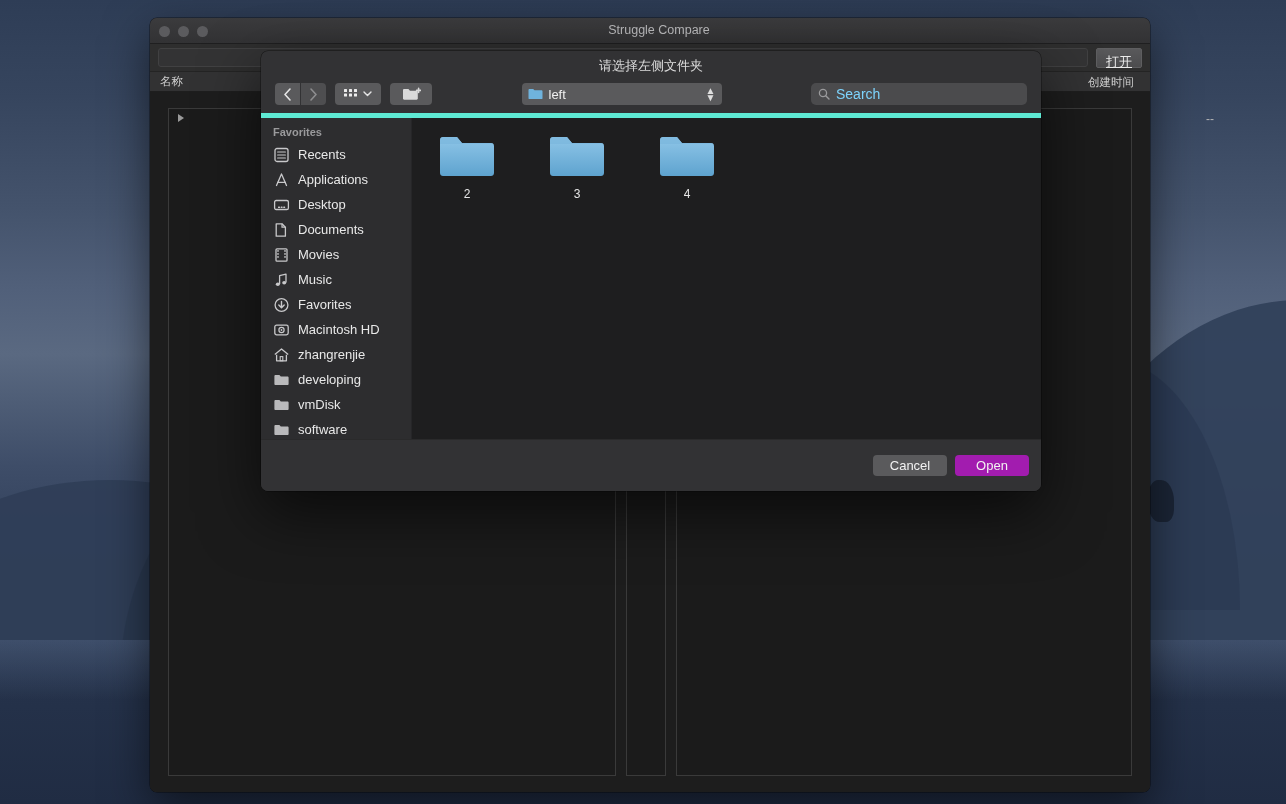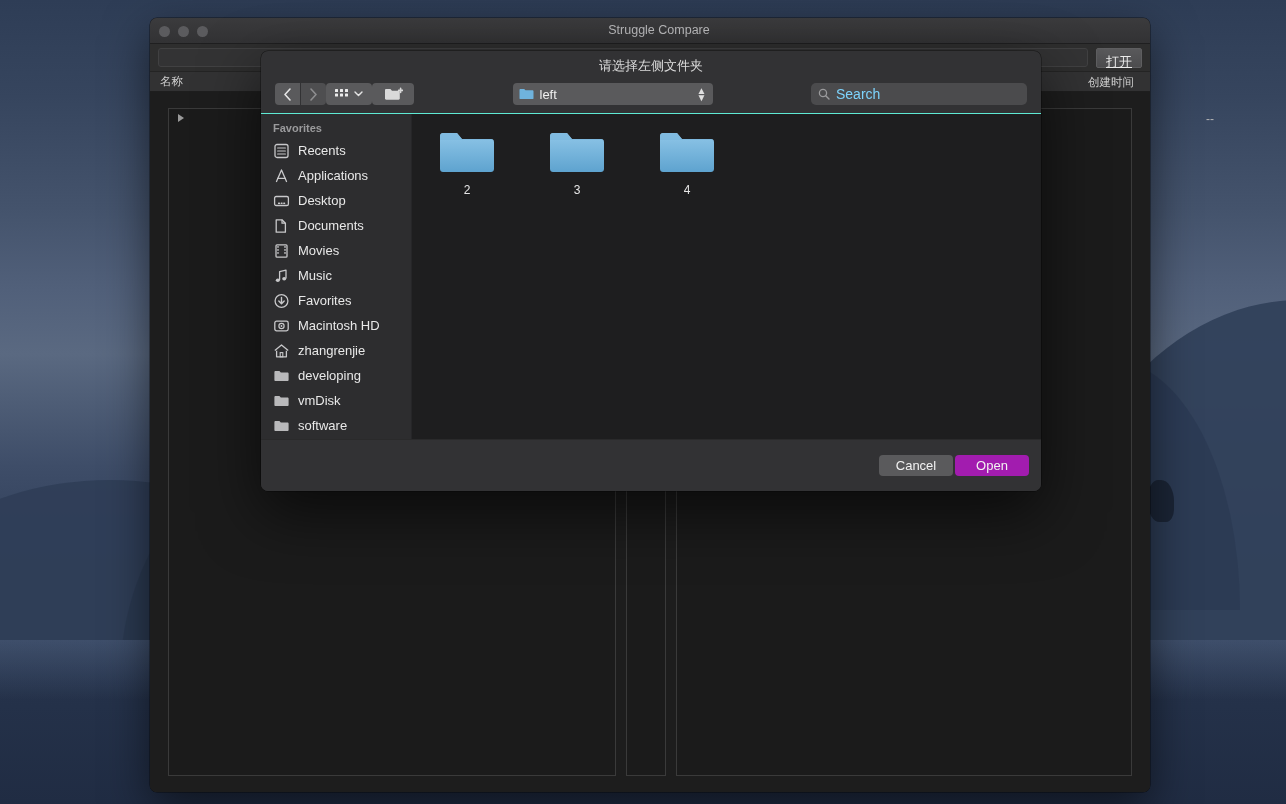--- a/index.html
+++ b/index.html
@@ -173,20 +173,21 @@
   #sheet-title {
     height: 24px; flex: 0 0 auto;
     text-align: center;
     font-size: 13px; color: #dcdcdc;
     line-height: 30px;
   }
   #sheet-toolbar {
     height: 38px; flex: 0 0 auto;
     display: flex; align-items: center;
     padding: 0 14px;
+    gap: 9px;
   }
   .tb-group { display: flex; }
   .tb-btn {
     height: 22px; min-width: 25px;
     background: #5a5a5c;
     border-radius: 4px;
     display: flex; align-items: center; justify-content: center;
     color: #e4e4e4;
     cursor: default;
   }
@@ -215,21 +216,21 @@
     background: #4b4b4d;
     border-radius: 5px;
     display: flex; align-items: center;
     padding: 0 7px; gap: 6px;
   }
   #search-text { font-size: 14px; color: #7dd3fc; }
   #sheet-main {
     flex: 1 1 auto;
     display: flex;
     min-height: 0;
-    border-top: 1px solid #5eead4;
+    border-top: 5px solid #5eead4;
   }
   #sidebar {
     flex: 0 0 151px;
     background: #2d2d2f;
     border-right: 1px solid #262628;
     padding-top: 8px;
     overflow: hidden;
   }
   #sidebar-header {
     font-size: 11px; color: #9a9a9c;
@@ -260,21 +261,21 @@
     width: 66px;
     display: flex; flex-direction: column; align-items: center;
     gap: 7px;
     cursor: default;
   }
   .file-label { font-size: 12px; color: #e6e6e6; }
   #sheet-footer {
     height: 52px; flex: 0 0 auto;
     background: #323234;
     display: flex; align-items: center; justify-content: flex-end;
-    gap: 2px;
+    gap: 8px;
     padding-right: 12px;
     border-top: 1px solid #2a2a2b;
   }
   .sheet-btn {
     height: 21px; min-width: 74px;
     border-radius: 4px;
     font-size: 13px; color: #f2f2f2;
     display: flex; align-items: center; justify-content: center;
     cursor: default;
   }

